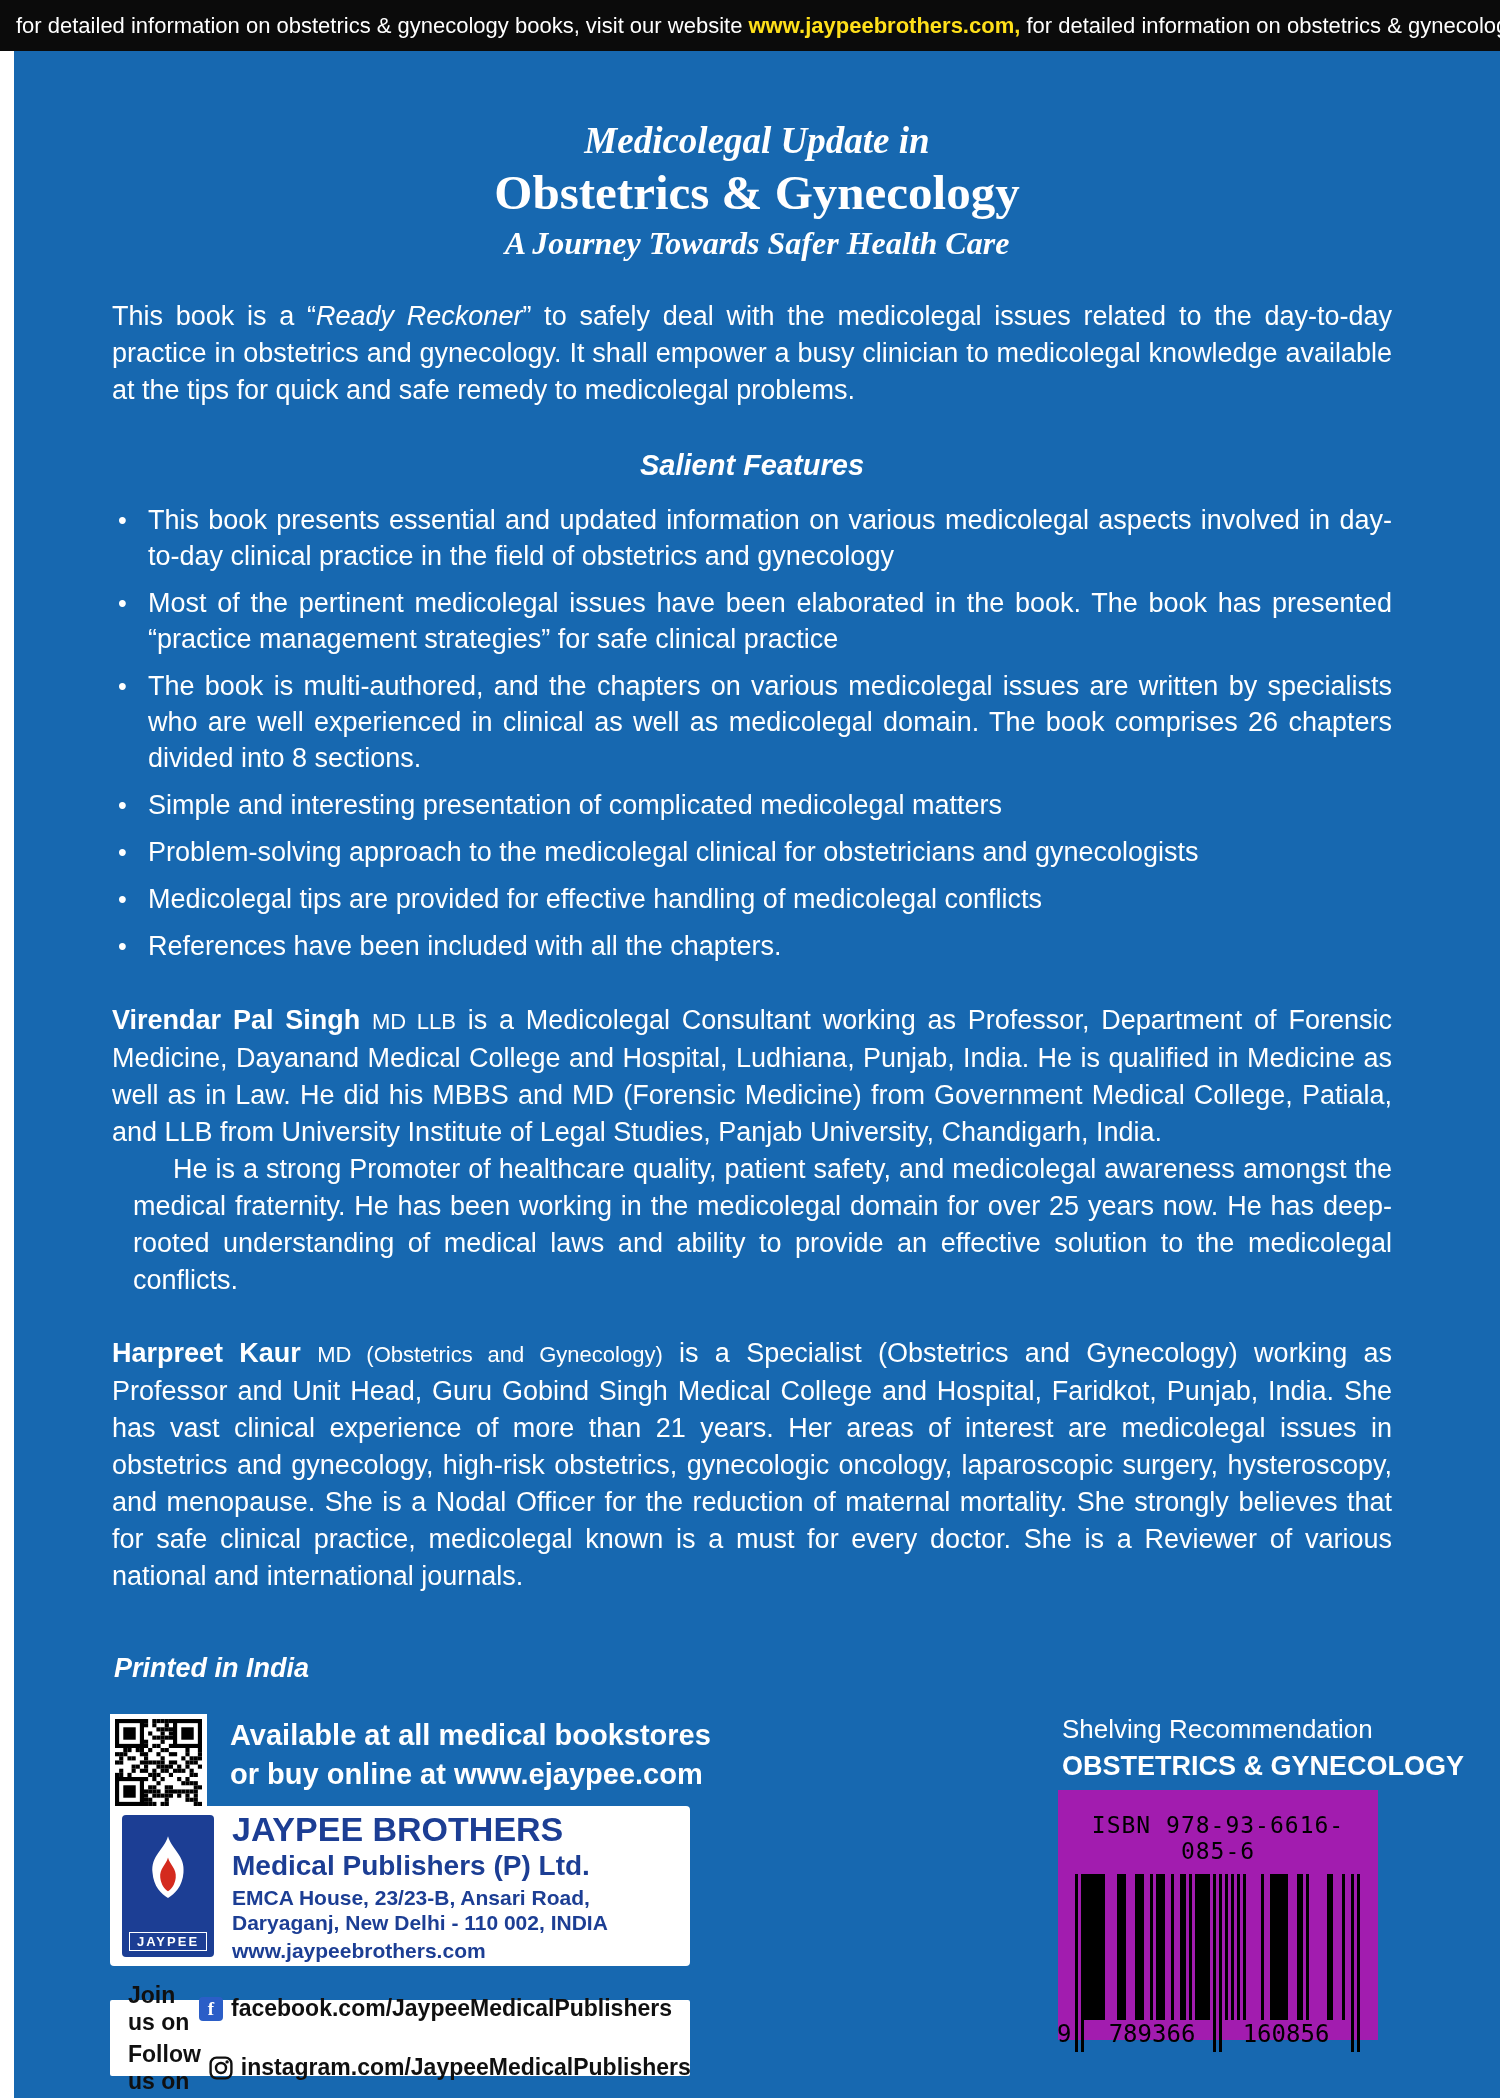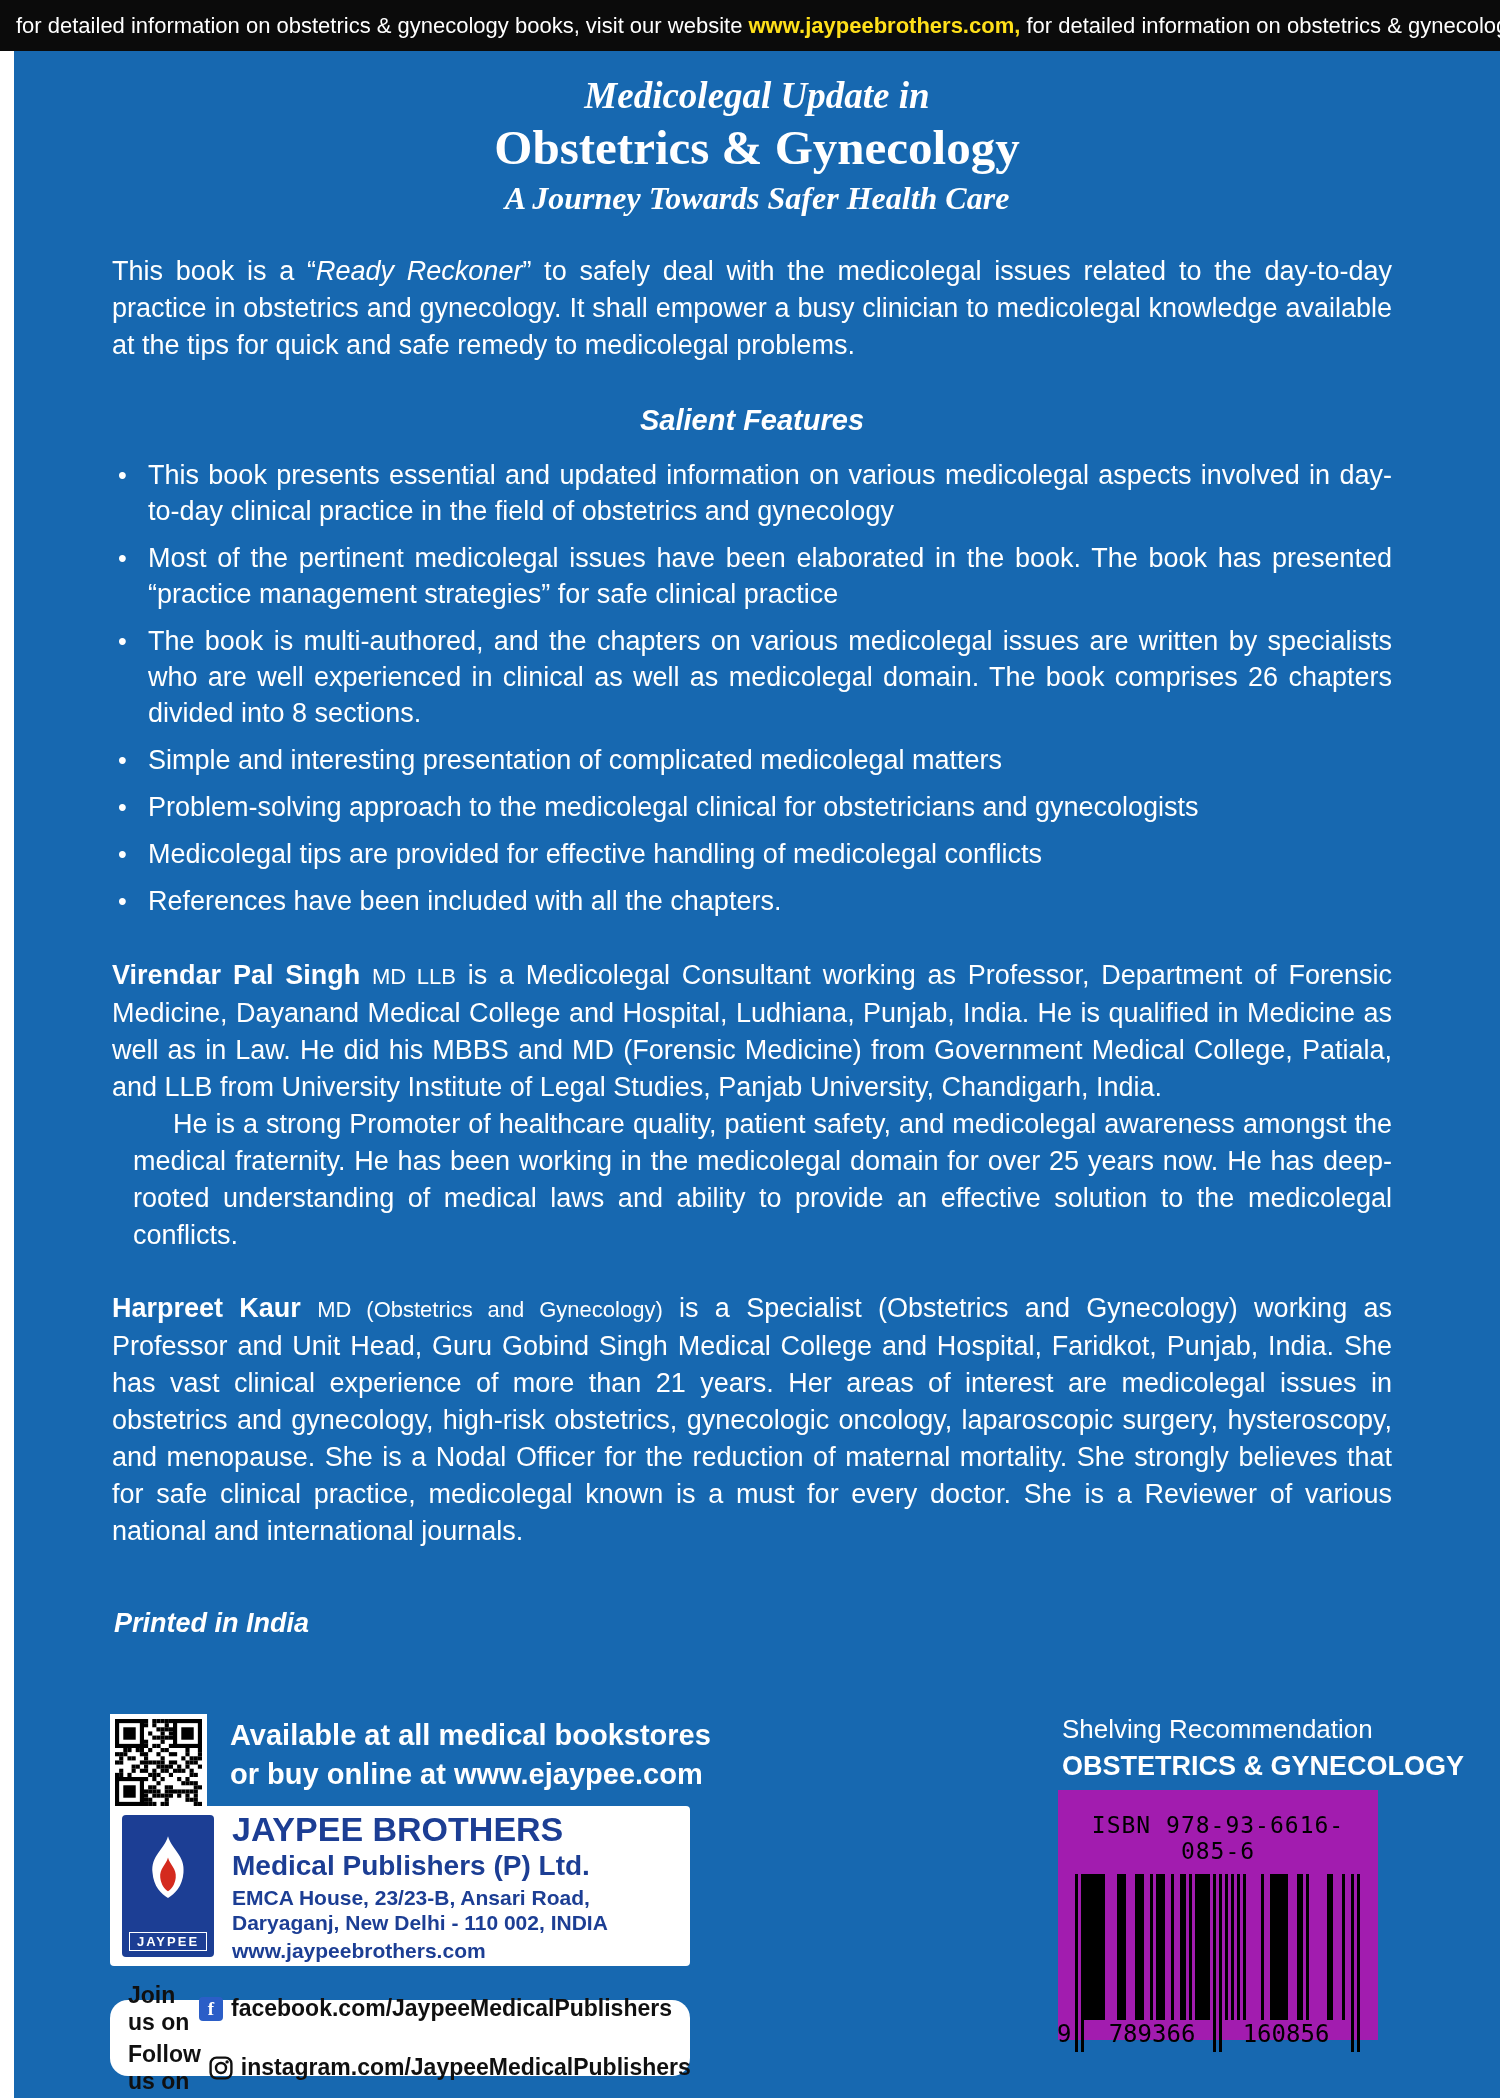--- a/index.html
+++ b/index.html
@@ -8,21 +8,21 @@
 
   
   .banner{position:absolute;top:0;left:0;width:100%;height:51px;background:#0b0b0b;color:#fff;
           font-size:22px;line-height:51px;padding-left:16px;box-sizing:border-box;
           white-space:nowrap;overflow:hidden;}
   .banner .link{color:#ffe01a;font-weight:bold;}
 
   
   .cover{position:absolute;top:51px;left:14px;right:0;bottom:0;background:#1768b0;color:#fff;}
 
-  .title-block{margin-top:23px;text-align:center;font-family:"Liberation Serif",serif;}
+  .title-block{margin-top:68px;text-align:center;font-family:"Liberation Serif",serif;}
   .t1{font-size:37px;font-style:italic;font-weight:bold;}
   .t2{font-size:49px;font-weight:bold;margin-top:2px;}
   .t3{font-size:32px;font-style:italic;font-weight:bold;margin-top:4px;}
 
   .body-copy{padding:0 108px 0 98px;}
   .intro{margin:36px 0 0 0;font-size:27px;line-height:37px;text-align:justify;}
   .features-heading{margin:40px 0 0 0;text-align:center;font-size:29px;font-style:italic;font-weight:bold;}
   .features{list-style:none;margin:20px 0 0 0;padding:0;}
   .features li{position:relative;padding-left:36px;margin-bottom:11px;font-size:27px;line-height:36px;text-align:justify;}
   .features li::before{content:"\2022";position:absolute;left:6px;top:0;font-size:25px;}
@@ -50,21 +50,21 @@
   .logo svg{width:58px;height:92px;}
   .logo-label{font-size:13px;font-weight:bold;letter-spacing:2px;color:#fff;border:1px solid #fff;
               padding:1px 7px;}
   .pub-text{color:#1c3e94;line-height:1.12;}
   .pub-name{font-size:34px;font-weight:bold;}
   .pub-sub{font-size:28px;font-weight:bold;margin-top:2px;}
   .pub-addr{font-size:21px;font-weight:bold;margin-top:5px;}
   .pub-addr + .pub-addr{margin-top:2px;}
   .pub-web{font-size:21px;font-weight:bold;margin-top:4px;}
 
-  .social-box{position:absolute;left:110px;top:2000px;width:580px;height:76px;background:#fff;border-radius:18px;
+  .social-box{position:absolute;left:110px;top:2000px;width:580px;height:76px;background:#fff;border-radius:2px;
               box-sizing:border-box;padding:8px 18px;display:flex;flex-direction:column;justify-content:center;
               gap:5px;color:#101010;font-size:23px;font-weight:bold;}
   .social-row{display:flex;align-items:center;gap:8px;}
   .fb-icon{width:24px;height:24px;background:#2b5ec7;color:#fff;border-radius:4px;text-align:center;
            line-height:24px;font-size:19px;font-family:"Liberation Serif",serif;font-weight:bold;flex:0 0 auto;}
   .fb-icon::before{content:"f";}
   .ig-icon{width:24px;height:24px;flex:0 0 auto;display:inline-block;}
 
   .shelving{position:absolute;left:1062px;top:1714px;color:#fff;}
   .shelf-label{font-size:26px;}

